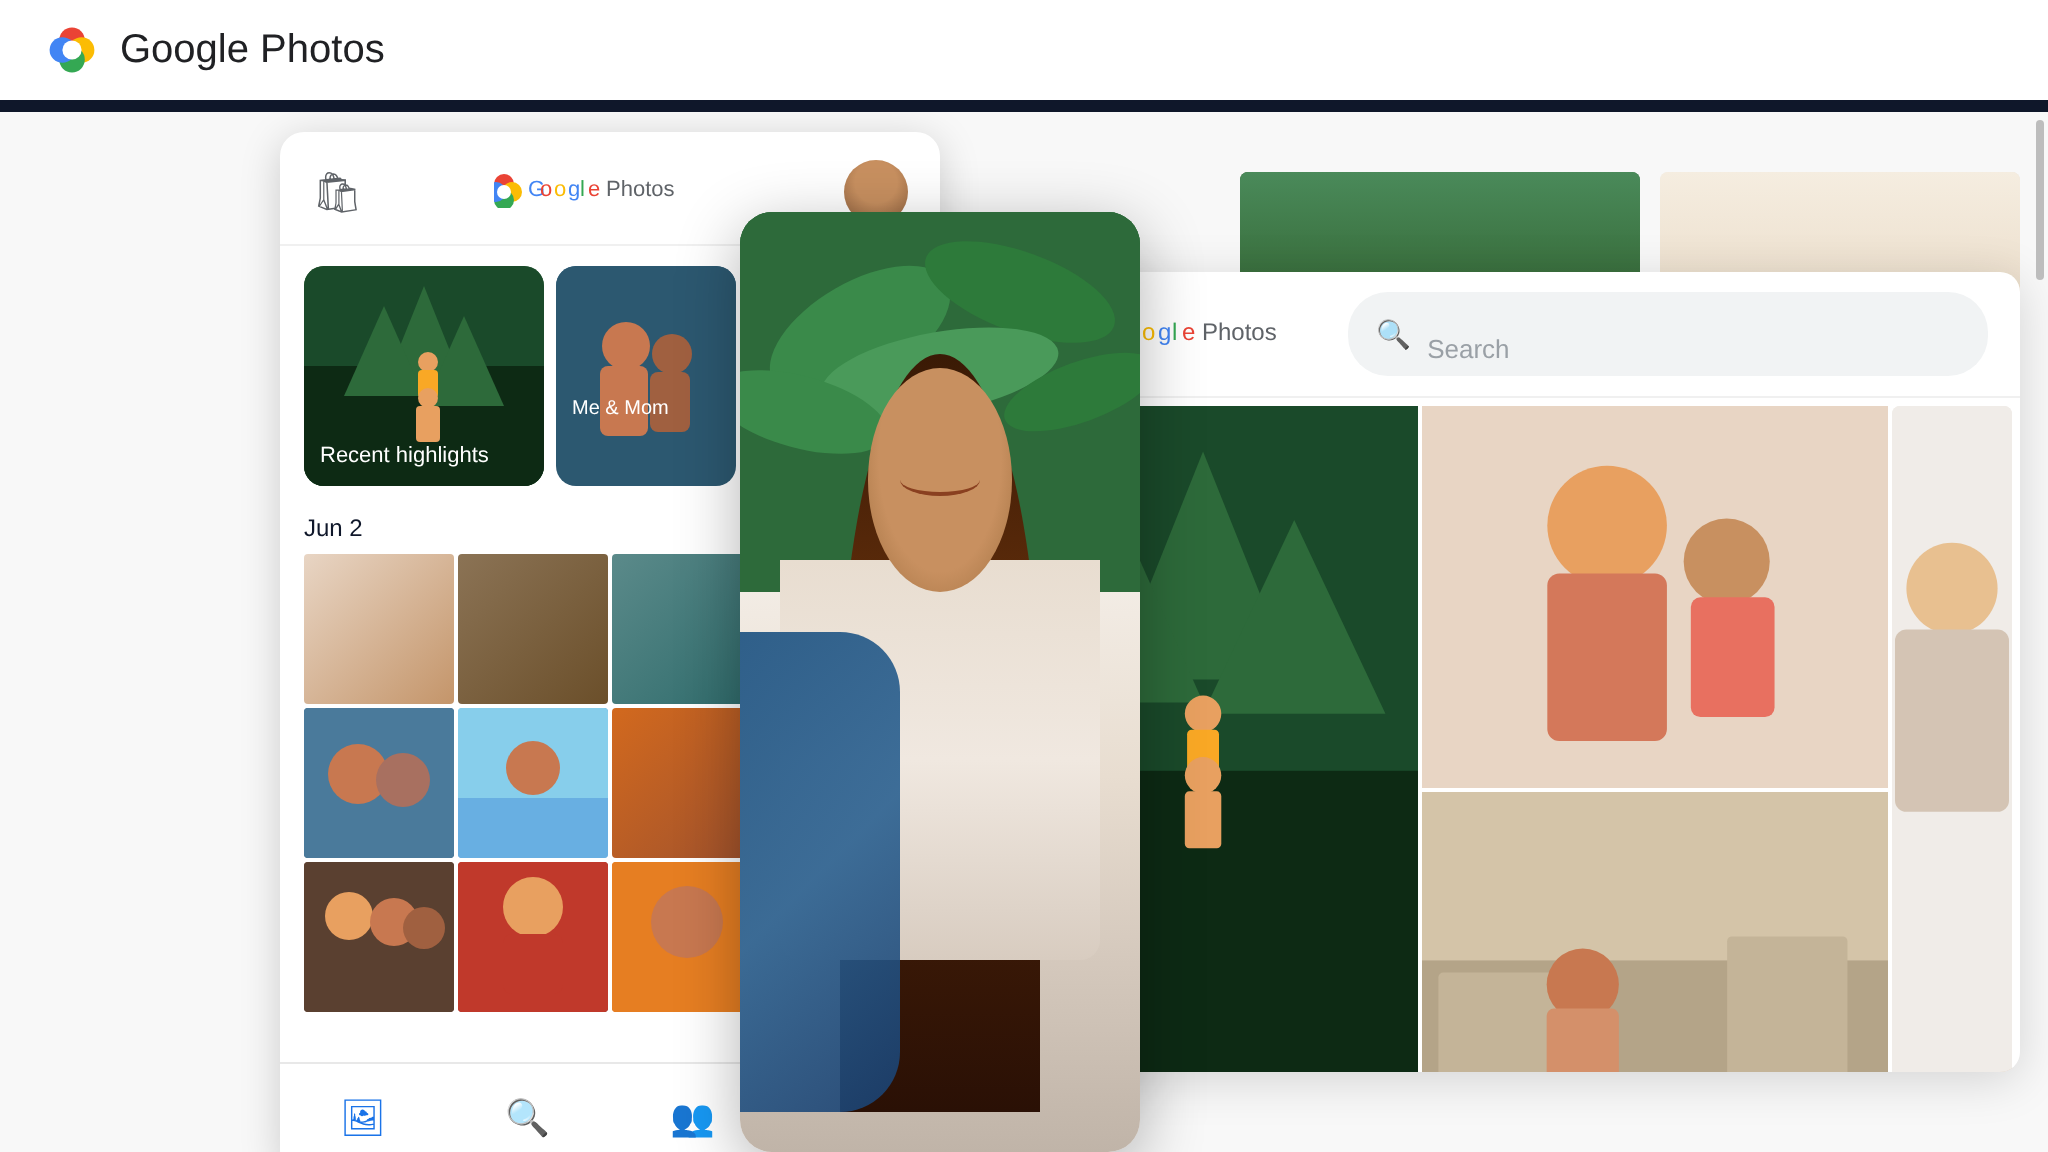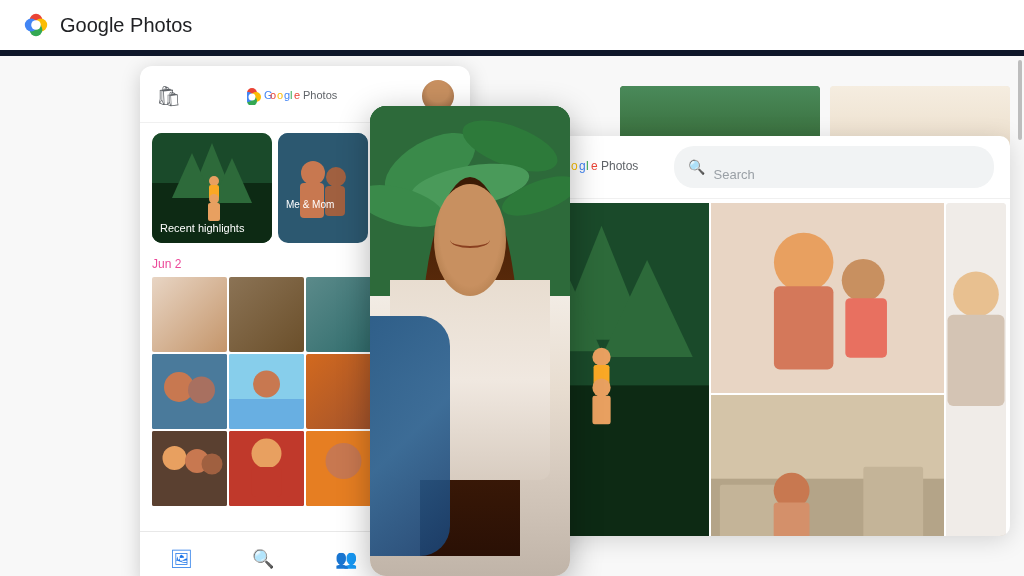--- a/index.html
+++ b/index.html
@@ -139,21 +139,21 @@
       font-size: 11px;
     }
 
     
     .photo-grid-section {
       padding: 4px 12px;
     }
     .date-label {
       font-size: 12px;
       font-weight: 500;
-      color: #ec4899;
+      color: #0f172a;
       margin-bottom: 6px;
     }
     .photo-grid {
       display: grid;
       grid-template-columns: repeat(4, 1fr);
       gap: 2px;
     }
     .photo-cell {
       aspect-ratio: 1;
       border-radius: 2px;

